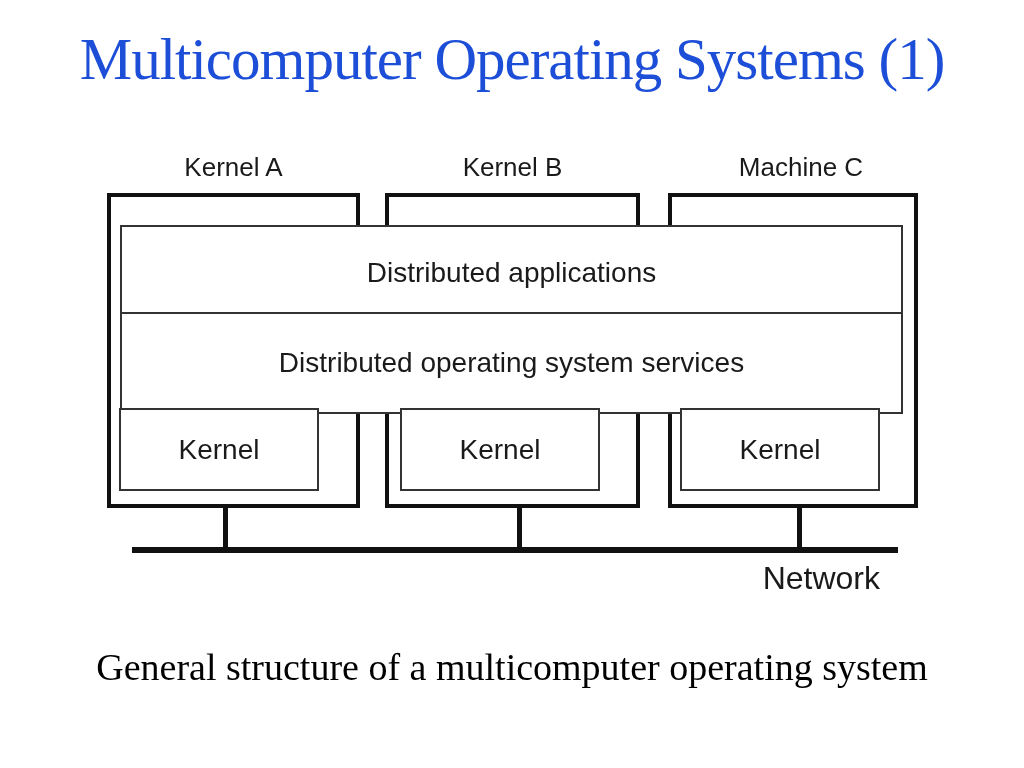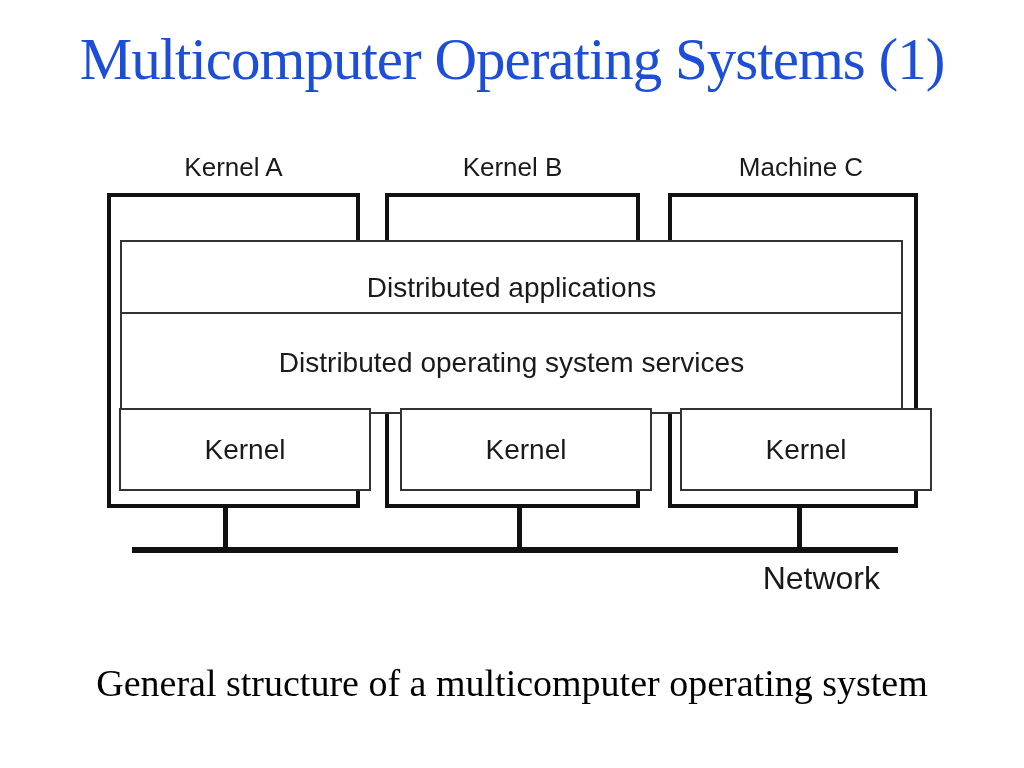--- a/index.html
+++ b/index.html
@@ -55,28 +55,28 @@
     border: 2px solid #333333;
     background: #ffffff;
     box-sizing: border-box;
     z-index: 2;
     display: flex;
     align-items: center;
     justify-content: center;
     font-size: 28px;
     color: #1a1a1a;
   }
-  .layer-apps     { top: 240px; height: 96px; }
+  .layer-apps     { top: 225px; height: 96px; }
   .layer-services { top: 312px; height: 102px; }
 
   .kernel-box {
     position: absolute;
     top: 408px;
     height: 83px;
-    width: 252px;
+    width: 200px;
     border: 2px solid #333333;
     background: #ffffff;
     box-sizing: border-box;
     z-index: 2;
     display: flex;
     align-items: center;
     justify-content: center;
     font-size: 28px;
     color: #1a1a1a;
   }
@@ -111,21 +111,21 @@
     top: 560px;
     width: 180px;
     text-align: right;
     font-size: 32px;
     color: #1a1a1a;
   }
   .caption {
     position: absolute;
     left: 0; right: 0;
     top: 645px;
-    margin: 16px;
+    margin: 0;
     text-align: center;
     font-family: "Liberation Serif", serif;
     font-weight: normal;
     font-size: 38px;
     color: #000000;
   }
 </style>
 </head>
 <body>
 

